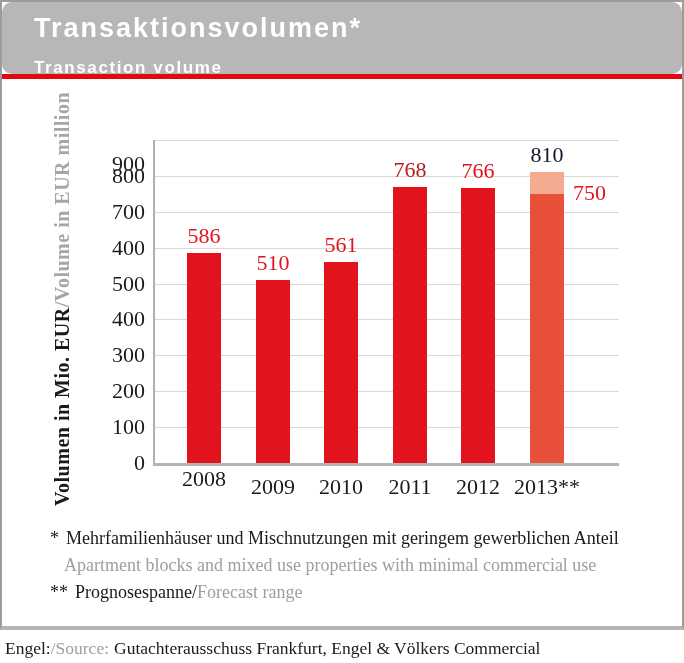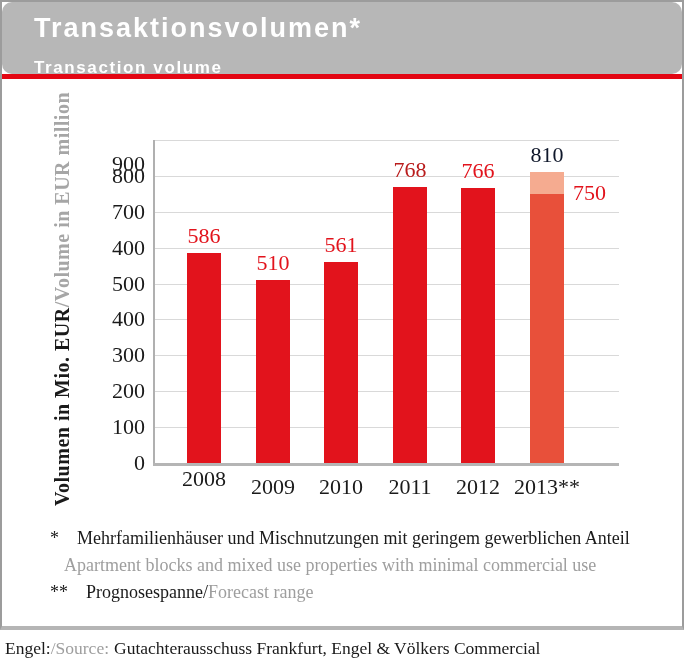--- a/index.html
+++ b/index.html
@@ -37,21 +37,21 @@
   .ytick{position:absolute;width:62px;text-align:right;font-size:22px;color:#1a1a1a;line-height:26px;z-index:1;}
   .bar{position:absolute;z-index:2;}
   .bar-label{position:absolute;width:110px;text-align:center;font-size:22px;line-height:24px;z-index:4;}
   .side-label{position:absolute;font-size:22px;line-height:26px;z-index:4;}
   .xtick{position:absolute;width:110px;text-align:center;font-size:22px;color:#1a1a1a;line-height:26px;z-index:1;}
 
   
   .fnotes{margin:16px 0 0 48px;font-size:18px;color:#1a1a1a;}
   .fn-line{line-height:27px;white-space:nowrap;}
   .fn-line .mk{display:inline-block;}
-  .fn-line .txt{margin-left:18px;font-family:Liberation Serif, serif;}
+  .fn-line .txt{margin-left:7px;font-family:Liberation Serif, serif;}
   .fn-en{color:#9e9e9e;}
   .fn-line2{padding-left:14px;}
 
   
   .source{margin:8px 0 0 5px;font-size:17.5px;color:#1a1a1a;white-space:nowrap;}
   .source .en{color:#9e9e9e;}
   .source .txt{margin-left:5px;}
 </style>
 </head>
 <body>

